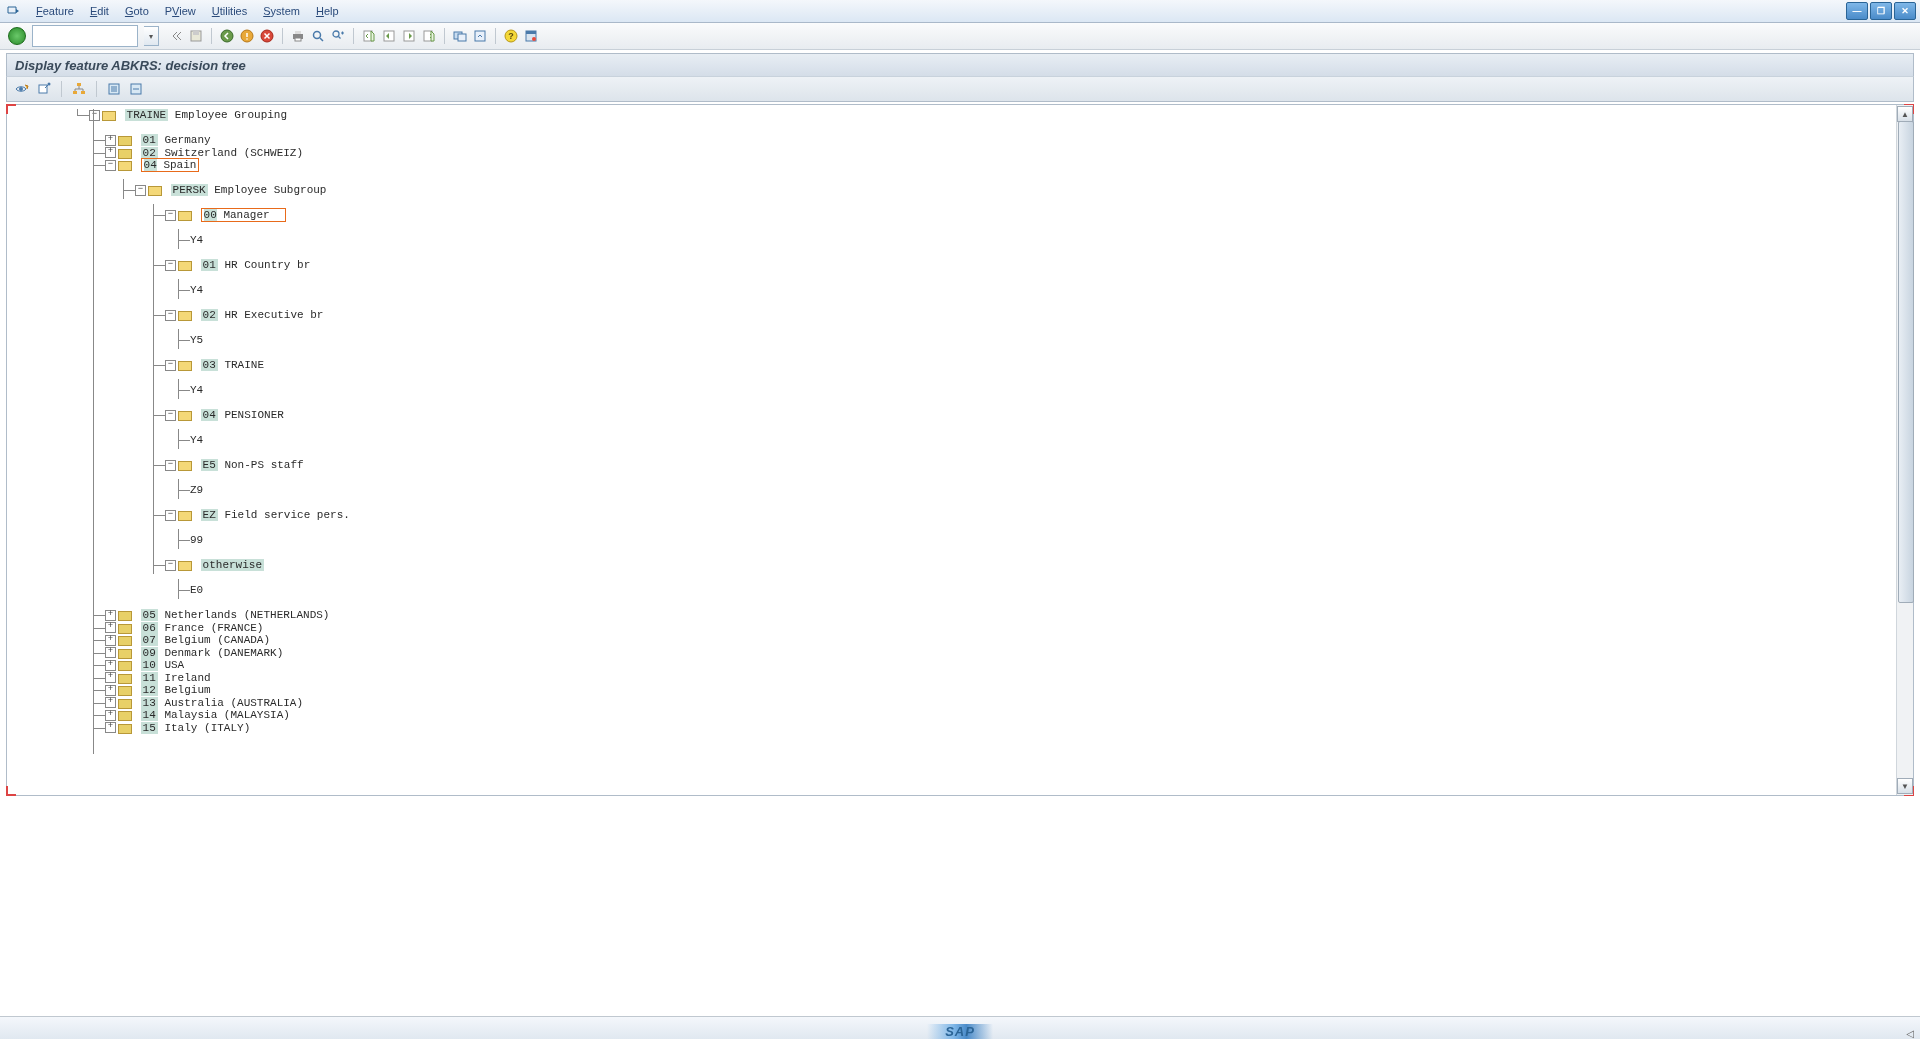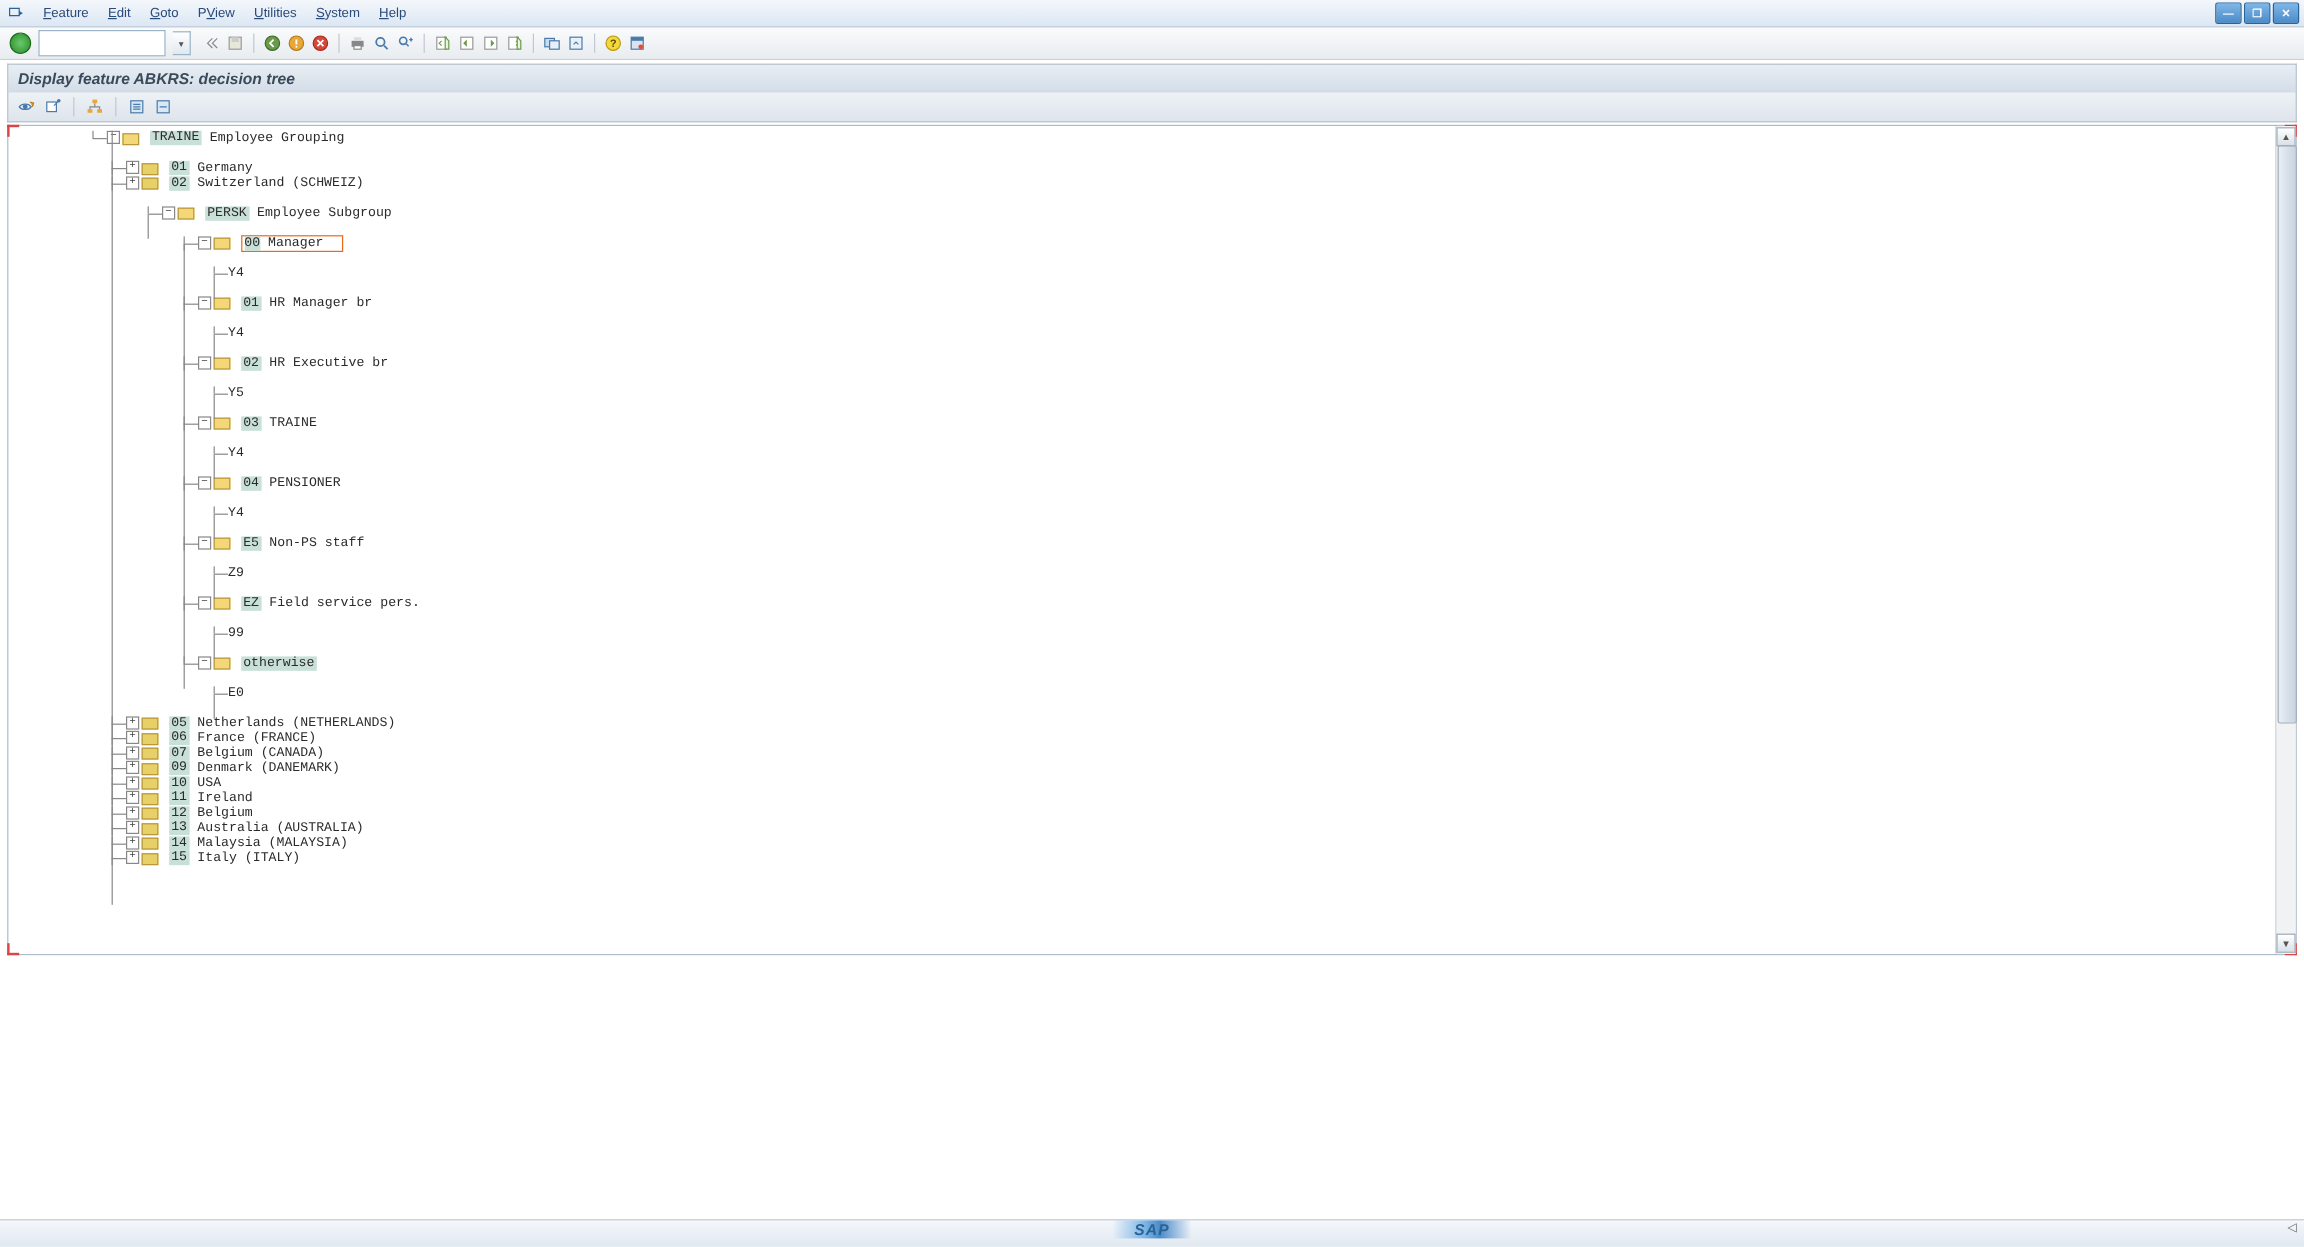--- a/index.html
+++ b/index.html
@@ -36,21 +36,21 @@
 .folder-ico::before{content:"";position:absolute;width:12px;height:8px;background:#f4d878;border:1px solid #b89838;top:1px;left:0}
 .folder-ico.closed::before{background:#e8d068}
 .expand-box{display:inline-block;width:9px;height:9px;border:1px solid #888;background:#fff;font-size:9px;line-height:7px;text-align:center;vertical-align:middle;margin-right:2px;color:#444;cursor:pointer}
 .vline{position:absolute;border-left:1px solid #888;width:0}
 .corner{display:inline-block;width:12px;height:12px;position:relative;vertical-align:top}
 .corner::before{content:"";position:absolute;left:0;top:0;width:0;height:6px;border-left:1px solid #888}
 .corner::after{content:"";position:absolute;left:0;top:6px;width:12px;height:0;border-top:1px solid #888}
 .tee{display:inline-block;width:12px;height:12px;position:relative;vertical-align:top}
 .tee::before{content:"";position:absolute;left:0;top:0;width:0;height:12px;border-left:1px solid #888}
 .tee::after{content:"";position:absolute;left:0;top:6px;width:12px;height:0;border-top:1px solid #888}
-.statusbar{position:fixed;bottom:0;left:0;right:0;height:22px;background:linear-gradient(#f4f7fb,#e0e8f0);border-top:1px solid #c0c8d0;display:flex;align-items:flex-start}
+.statusbar{position:fixed;bottom:0;left:0;right:0;height:22px;background:linear-gradient(#f4f7fb,#e0e8f0);border-top:1px solid #c0c8d0;display:flex;align-items:flex-end}
 .sap-logo{margin:0 auto;font-weight:bold;font-style:italic;color:#2a6496;background:linear-gradient(90deg,transparent,#7fb7e8 40%,#4a8bc9 60%,transparent);padding:0 18px;font-size:13px;letter-spacing:1px}
 .status-right{position:absolute;right:6px;display:flex;gap:10px;align-items:center;color:#666;font-size:10px}
 svg{display:block}
 </style>
 </head>
 <body>
 
 <div class="menubar">
   <span class="menu-icon">
     <svg width="14" height="14" viewBox="0 0 14 14">
@@ -232,28 +232,29 @@
   <div class="red-br tr"></div>
   <div class="red-br bl"></div>
   <div class="red-br br"></div>
 
   <div class="tree-area">
     <div class="tree-inner" id="tree-inner">
         <div class="node-row"><span style="display:inline-block;width:70px"></span><span class="corner"></span><span class="expand-box">−</span><span class="folder-ico"></span> <span class="hl-code">TRAINE</span> <span>Employee Grouping</span></div>
         <div class="node-row"><span style="display:inline-block;width:0px"></span></div>
         <div class="node-row"><span class="tee" style="margin-left:86px"></span><span class="expand-box">+</span><span class="folder-ico closed"></span> <span class="hl-code">01</span> <span>Germany</span></div>
         <div class="node-row"><span class="tee" style="margin-left:86px"></span><span class="expand-box">+</span><span class="folder-ico closed"></span> <span class="hl-code">02</span> <span>Switzerland (SCHWEIZ)</span></div>
+        <div class="node-row"><span class="tee" style="margin-left:86px"></span><span class="expand-box">−</span><span class="folder-ico"></span> <span class="hl-box"><span style="background:#c8e0d8">04</span> Spain</span></div>
         <div class="node-row"><span style="display:inline-block;width:0px"></span></div>
         <div class="node-row"><span class="corner" style="margin-left:116px"></span><span class="expand-box">−</span><span class="folder-ico"></span> <span class="hl-code">PERSK</span> <span>Employee Subgroup</span></div>
         <div class="node-row"><span style="display:inline-block;width:0px"></span></div>
         <div class="node-row"><span class="tee" style="margin-left:146px"></span><span class="expand-box">−</span><span class="folder-ico"></span> <span class="hl-box"><span style="background:#c8e0d8">00</span> Manager&nbsp;&nbsp;</span></div>
         <div class="node-row"><span style="display:inline-block;width:0px"></span></div>
         <div class="node-row"><span class="corner" style="margin-left:171px"></span><span>Y4</span></div>
         <div class="node-row"><span style="display:inline-block;width:0px"></span></div>
-        <div class="node-row"><span class="tee" style="margin-left:146px"></span><span class="expand-box">−</span><span class="folder-ico"></span> <span class="hl-code">01</span> <span>HR Manager br</span></div>
+        <div class="node-row"><span class="tee" style="margin-left:146px"></span><span class="expand-box">−</span><span class="folder-ico"></span> <span class="hl-code">01</span> <span>HR Country br</span></div>
         <div class="node-row"><span style="display:inline-block;width:0px"></span></div>
         <div class="node-row"><span class="corner" style="margin-left:171px"></span><span>Y4</span></div>
         <div class="node-row"><span style="display:inline-block;width:0px"></span></div>
         <div class="node-row"><span class="tee" style="margin-left:146px"></span><span class="expand-box">−</span><span class="folder-ico"></span> <span class="hl-code">02</span> <span>HR Executive br</span></div>
         <div class="node-row"><span style="display:inline-block;width:0px"></span></div>
         <div class="node-row"><span class="corner" style="margin-left:171px"></span><span>Y5</span></div>
         <div class="node-row"><span style="display:inline-block;width:0px"></span></div>
         <div class="node-row"><span class="tee" style="margin-left:146px"></span><span class="expand-box">−</span><span class="folder-ico"></span> <span class="hl-code">03</span> <span>TRAINE</span></div>
         <div class="node-row"><span style="display:inline-block;width:0px"></span></div>
         <div class="node-row"><span class="corner" style="margin-left:171px"></span><span>Y4</span></div>

